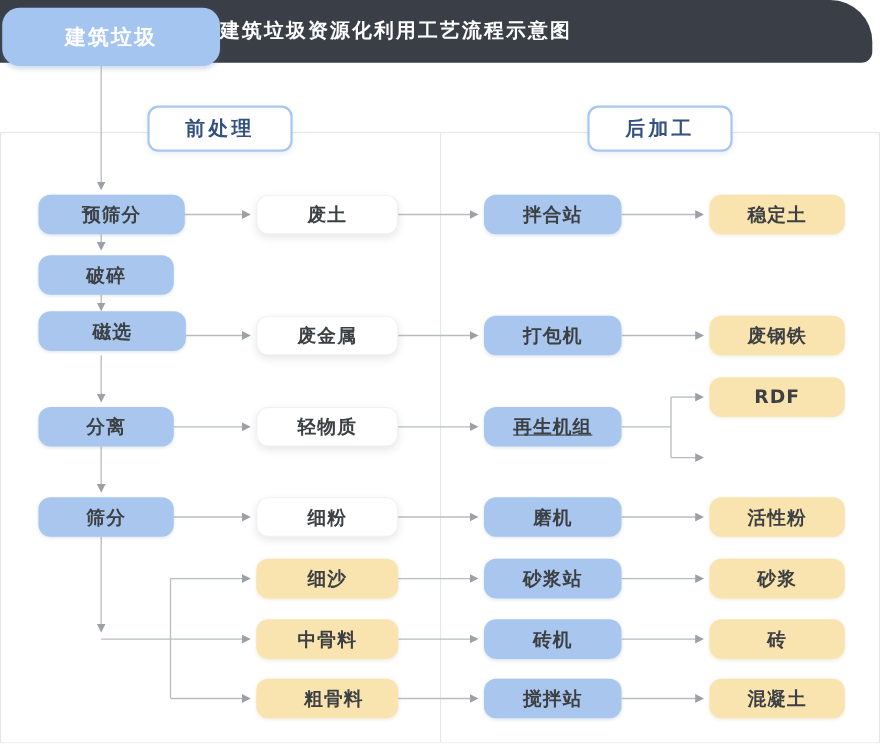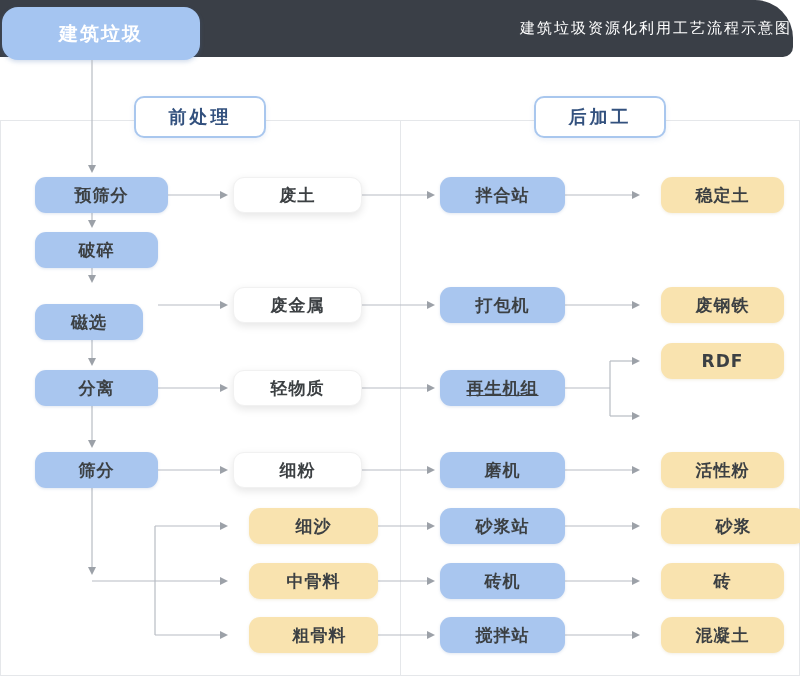--- a/index.html
+++ b/index.html
@@ -19,22 +19,22 @@
     position:relative;width:800px;height:676px;overflow:hidden;background:#ffffff;
     font-family:"DejaVu Sans","Liberation Sans",sans-serif;
   }
   .dark-bar{
     position:absolute;left:0;top:0;width:793px;height:57px;
     background:var(--header-bar);
     border-radius:0 38px 10px 0;
   }
   .diagram-title{
     position:absolute;left:200px;top:0;width:592px;height:57px;
-    line-height:57px;text-align:right;
-    color:var(--title-text);font-size:15px;font-weight:normal;letter-spacing:2px;
+    line-height:57px;text-align:left;
+    color:var(--title-text);font-size:18px;font-weight:bold;letter-spacing:2px;
   }
   .tab{
     position:absolute;left:2px;top:7px;width:198px;height:53px;
     background:var(--tab-blue);border-radius:16px;
     color:#ffffff;font-size:19px;font-weight:bold;letter-spacing:2px;
     display:flex;align-items:center;justify-content:center;
     box-shadow:0 2px 4px rgba(80,120,180,.25);
   }
   .panel{
     position:absolute;left:0;top:120px;width:800px;height:556px;
@@ -54,21 +54,21 @@
   }
   .connectors{position:absolute;left:0;top:0;z-index:1;}
   .conn{stroke:var(--connector);stroke-width:1.2;fill:none;}
   .node{
     position:absolute;height:36px;border-radius:11px;box-sizing:border-box;
     color:var(--node-text);font-size:17px;font-weight:600;letter-spacing:1px;
     display:flex;align-items:center;justify-content:center;
     z-index:3;
   }
   .node.blue{background:var(--process-blue);box-shadow:0 1px 3px rgba(90,120,170,.18);}
-  .node.yellow{background:var(--product-yellow);box-shadow:0 1px 3px rgba(170,140,70,.15);margin-left:16px;}
+  .node.yellow{background:var(--product-yellow);box-shadow:0 1px 3px rgba(170,140,70,.15);}
   .node.white{background:#ffffff;border:1px solid #f1f1f1;box-shadow:0 3px 8px rgba(0,0,0,.10);}
 </style>
 </head>
 <body>
 
 <div class="canvas">
 
   <div class="dark-bar"></div>
   <div class="diagram-title">建筑垃圾资源化利用工艺流程示意图</div>
   <div class="tab">建筑垃圾</div>
@@ -119,21 +119,21 @@
     <path class="conn" d="M565 635 H638" marker-end="url(#arr)"></path>
 
     <path class="conn" d="M565 388 H610"></path>
     <path class="conn" d="M610 361 V416"></path>
     <path class="conn" d="M610 361 H638" marker-end="url(#arr)"></path>
     <path class="conn" d="M610 416 H638" marker-end="url(#arr)"></path>
   </svg>
 
   <div class="node blue" style="left:35px;top:177px;width:133px;">预筛分</div>
   <div class="node blue" style="left:35px;top:232px;width:123px;">破碎</div>
-  <div class="node blue" style="left:35px;top:304px;width:108px;">磁选</div>
+  <div class="node blue" style="left:35px;top:283px;width:134px;">磁选</div>
   <div class="node blue" style="left:35px;top:370px;width:123px;">分离</div>
   <div class="node blue" style="left:35px;top:452px;width:123px;">筛分</div>
 
   <div class="node white" style="left:233px;top:177px;width:129px;">废土</div>
   <div class="node white" style="left:233px;top:287px;width:129px;">废金属</div>
   <div class="node white" style="left:233px;top:370px;width:129px;">轻物质</div>
   <div class="node white" style="left:233px;top:452px;width:129px;">细粉</div>
   <div class="node yellow" style="left:233px;top:508px;width:129px;">细沙</div>
   <div class="node yellow" style="left:233px;top:563px;width:129px;">中骨料</div>
   <div class="node yellow" style="left:233px;top:617px;width:129px;padding-left:12px;">粗骨料</div>
@@ -143,17 +143,17 @@
   <div class="node blue" style="left:440px;top:370px;width:125px;text-decoration:underline;">再生机组</div>
   <div class="node blue" style="left:440px;top:452px;width:125px;">磨机</div>
   <div class="node blue" style="left:440px;top:508px;width:125px;">砂浆站</div>
   <div class="node blue" style="left:440px;top:563px;width:125px;">砖机</div>
   <div class="node blue" style="left:440px;top:617px;width:125px;">搅拌站</div>
 
   <div class="node yellow" style="left:645px;top:177px;width:123px;">稳定土</div>
   <div class="node yellow" style="left:645px;top:287px;width:123px;">废钢铁</div>
   <div class="node yellow" style="left:645px;top:343px;width:123px;">RDF</div>
   <div class="node yellow" style="left:645px;top:452px;width:123px;">活性粉</div>
-  <div class="node yellow" style="left:645px;top:508px;width:145px;">砂浆</div>
+  <div class="node yellow" style="left:645px;top:508px;width:123px;">砂浆</div>
   <div class="node yellow" style="left:645px;top:563px;width:123px;">砖</div>
   <div class="node yellow" style="left:645px;top:617px;width:123px;">混凝土</div>
 
 </div>
 
 </body></html>

